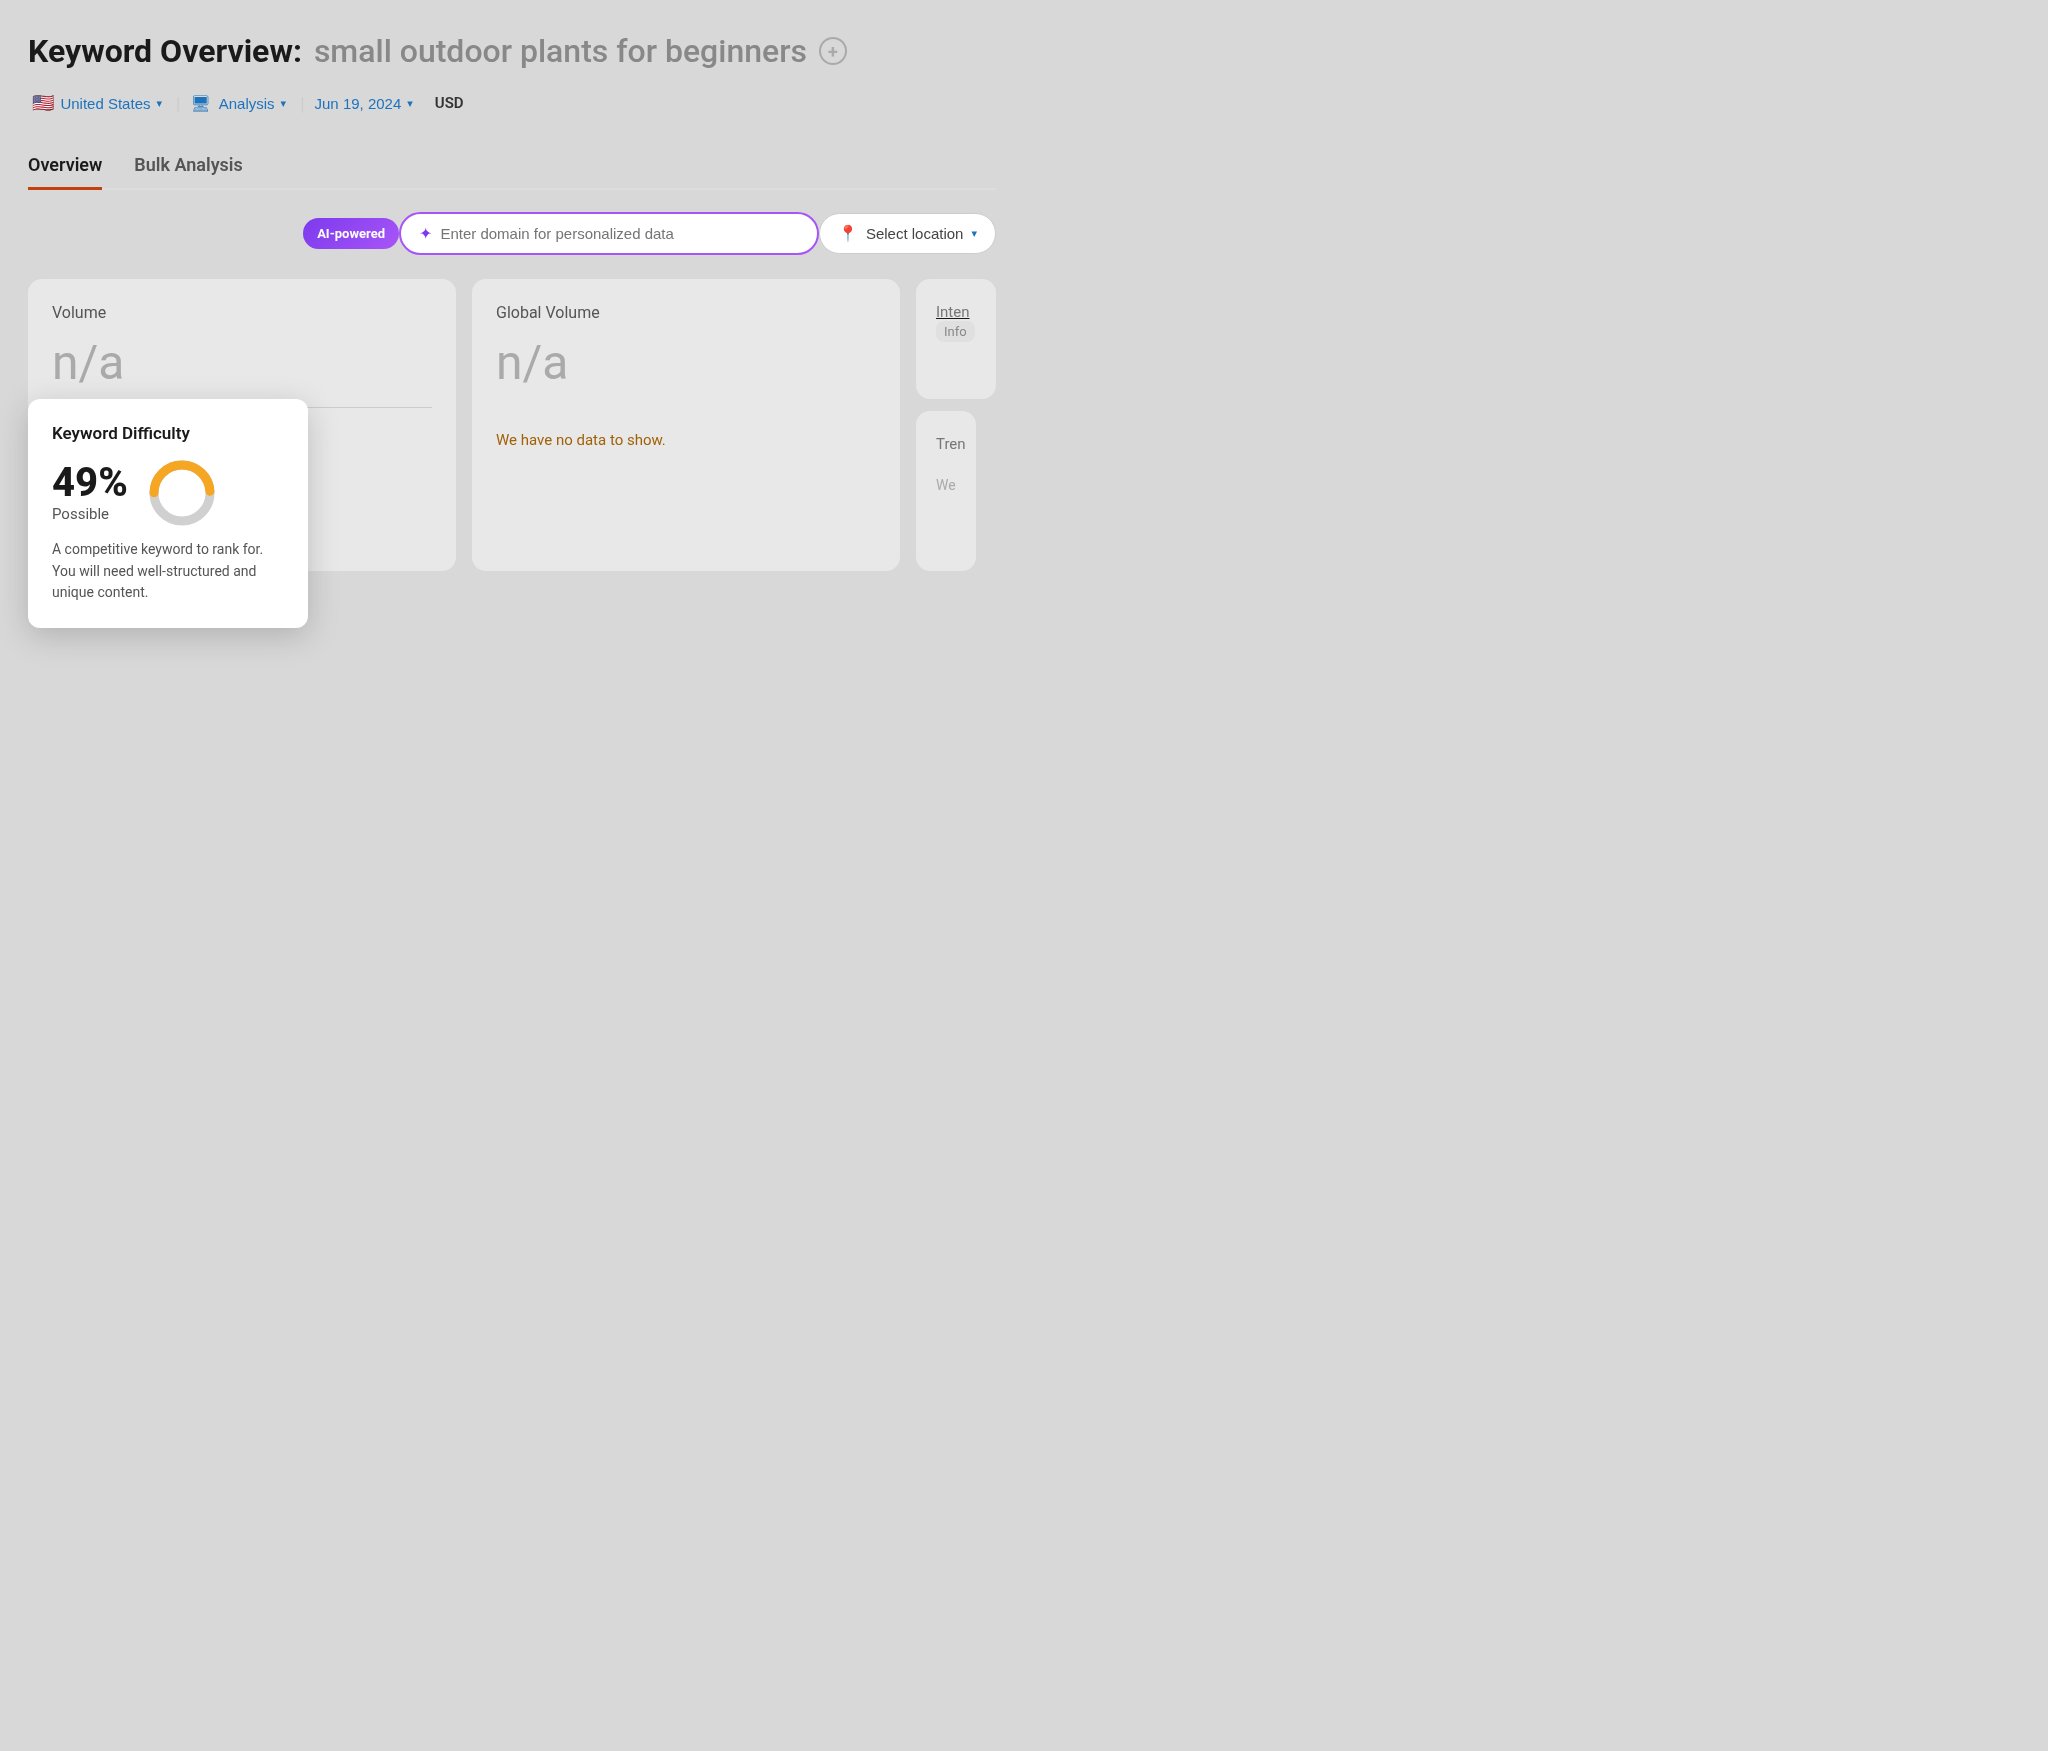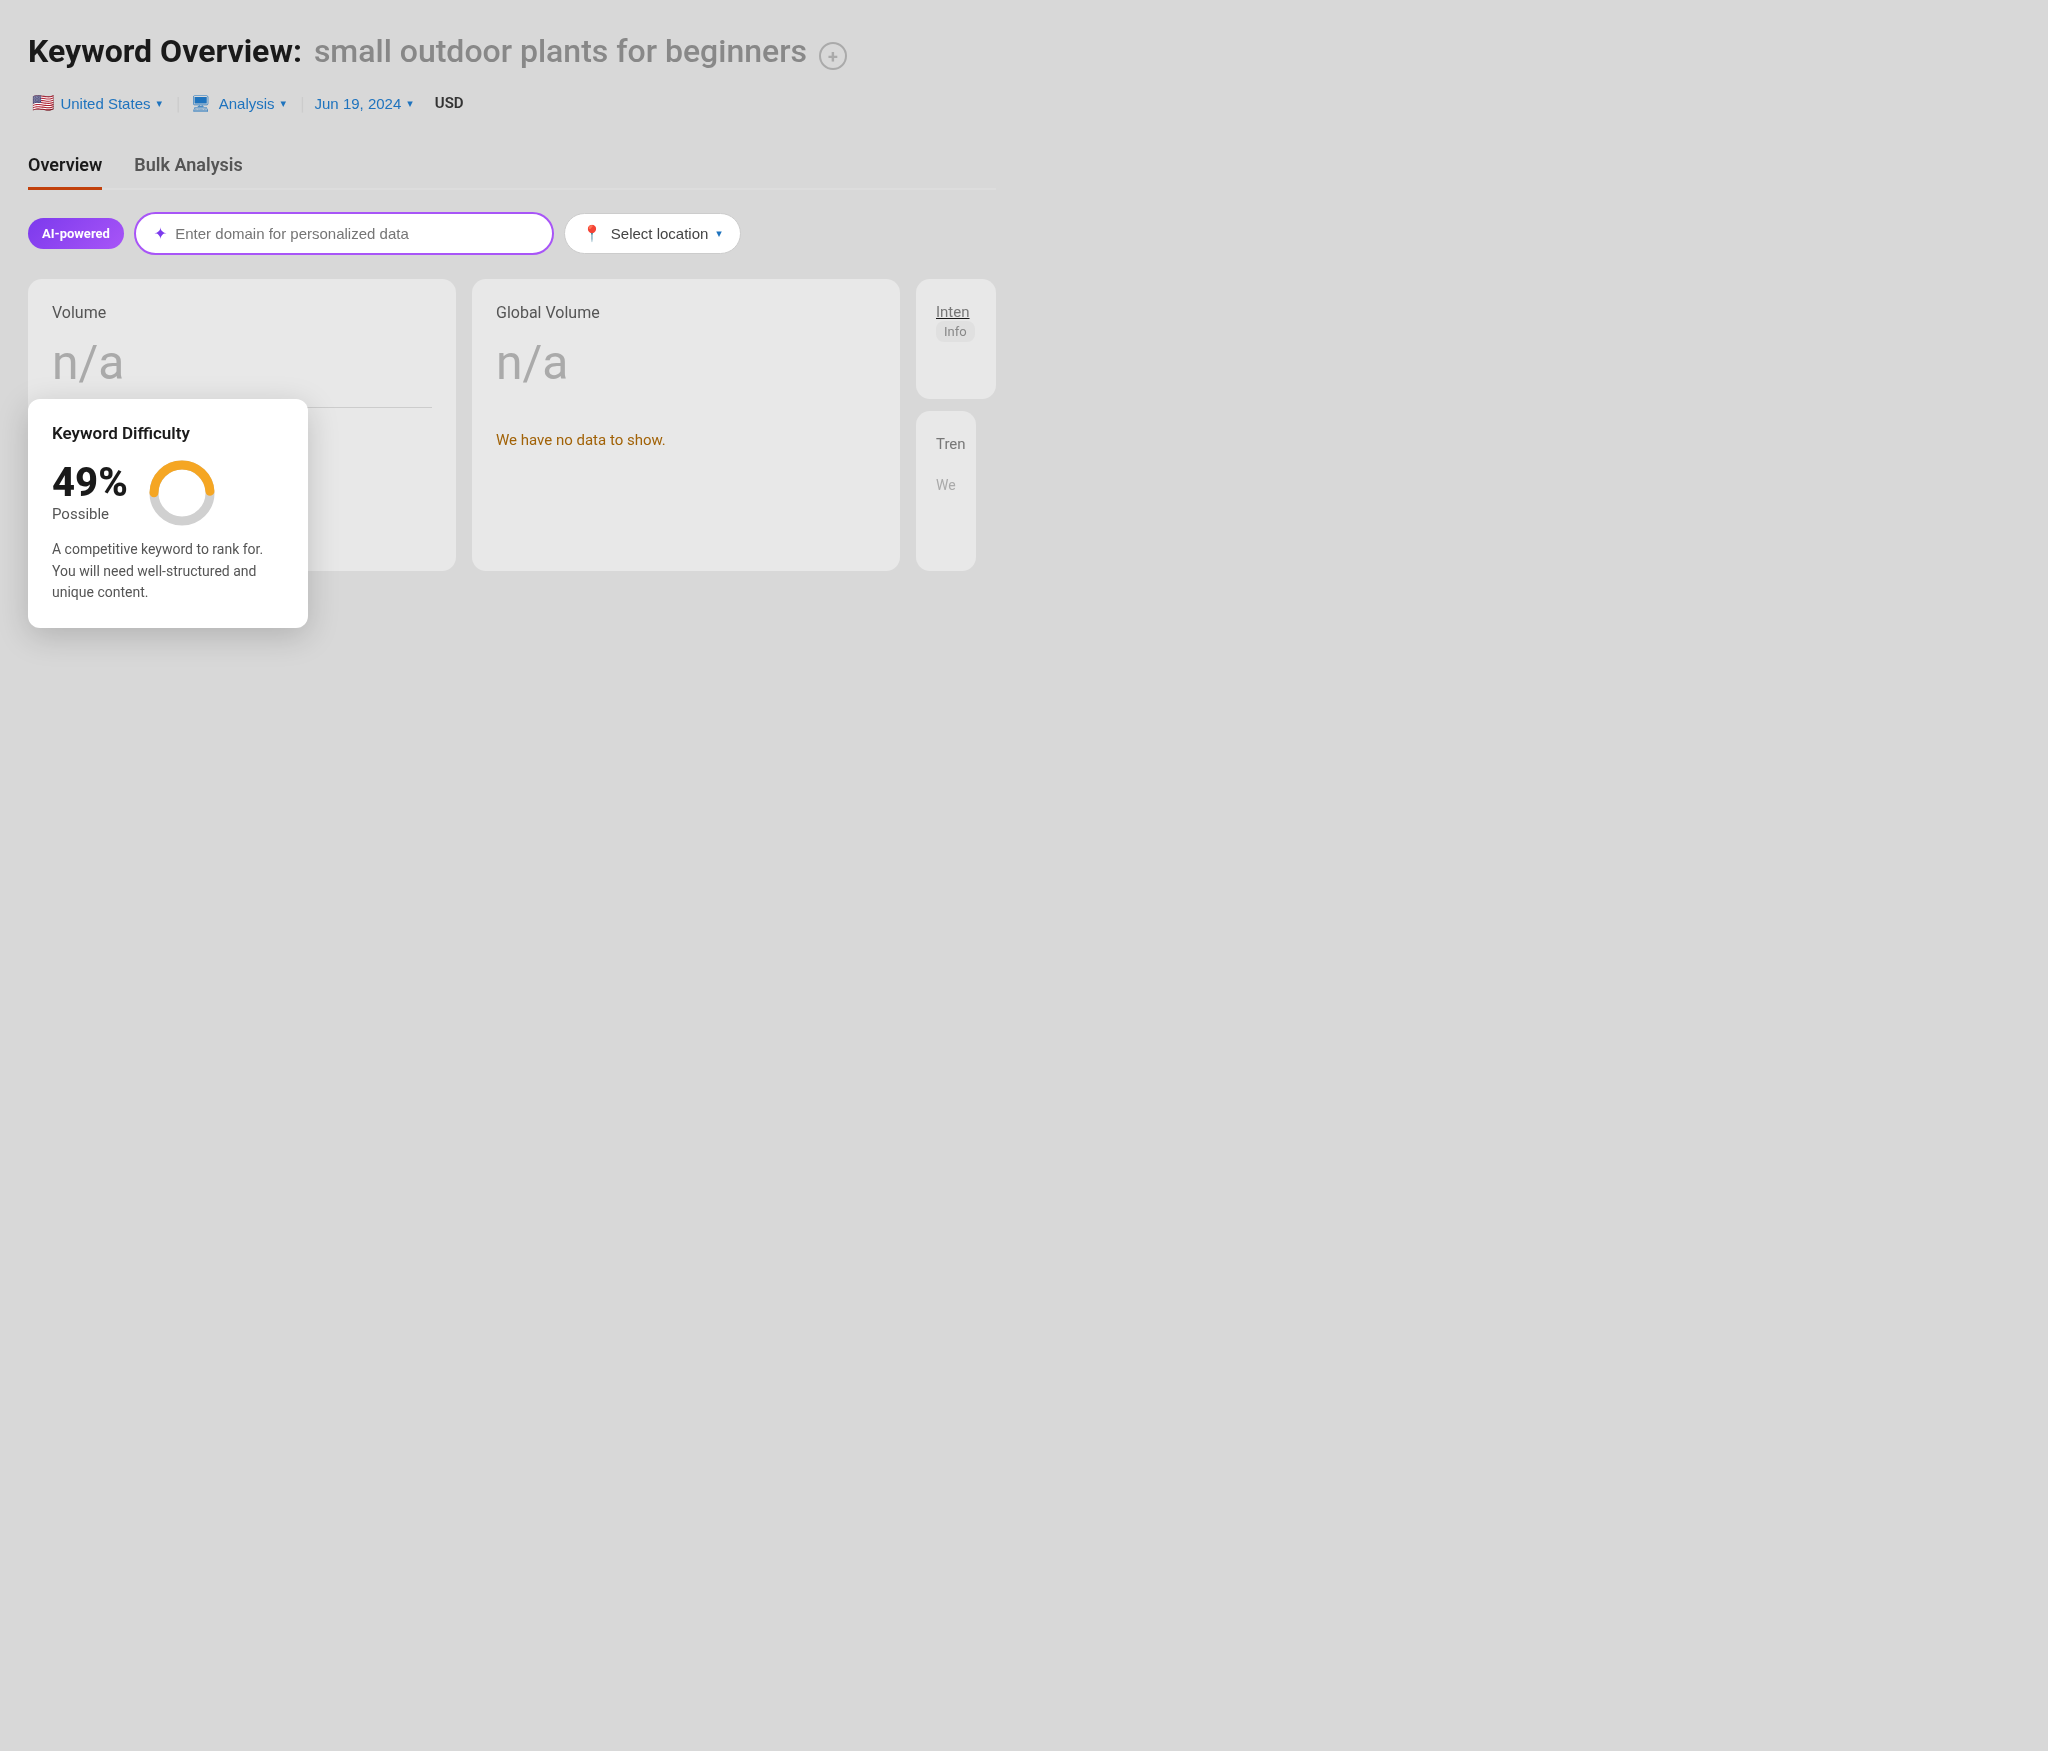--- a/index.html
+++ b/index.html
@@ -12,21 +12,21 @@
       color: #1a1a1a;
     }
 
     
     .page-title {
       font-size: 32px;
       font-weight: 700;
       color: #1a1a1a;
       margin-bottom: 18px;
       display: flex;
-      align-items: flex-end;
+      align-items: center;
       gap: 12px;
       flex-wrap: wrap;
     }
     .page-title .keyword-text {
       color: #888;
       font-weight: 500;
     }
     .add-icon {
       width: 28px;
       height: 28px;
@@ -100,22 +100,22 @@
     }
     .tab.active {
       color: #1a1a1a;
       border-bottom: 3px solid #c2410c;
     }
 
     
     .ai-bar {
       display: flex;
       align-items: center;
-      gap: 10px;
       margin-bottom: 24px;
+      justify-content: flex-end;
     }
     .ai-badge {
       background: linear-gradient(135deg, #7c3aed, #a855f7);
       color: white;
       font-size: 13px;
       font-weight: 700;
       padding: 8px 14px;
       border-radius: 22px;
       white-space: nowrap;
     }

